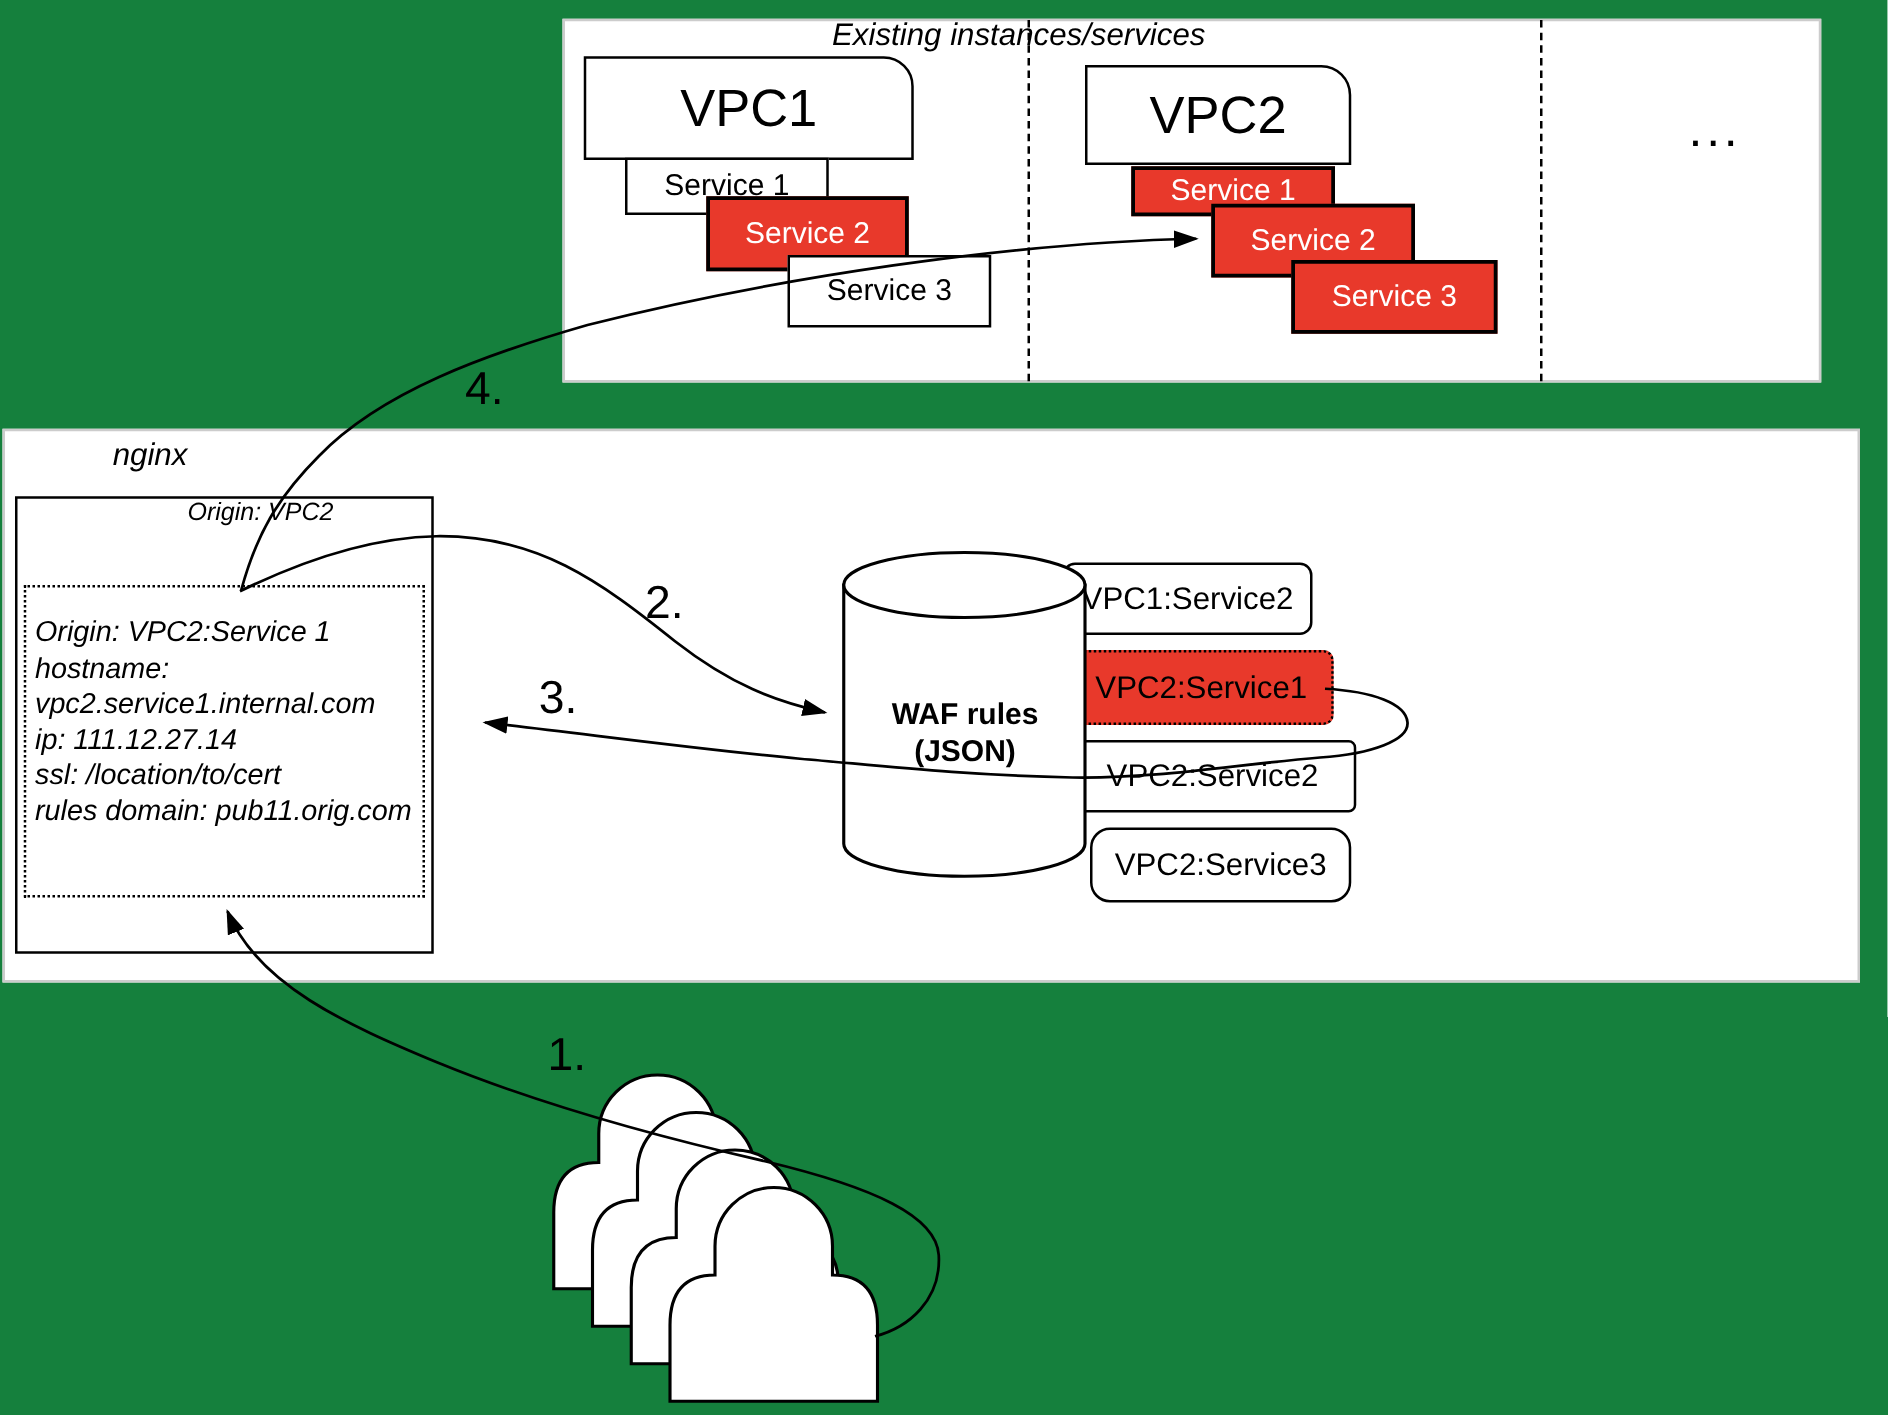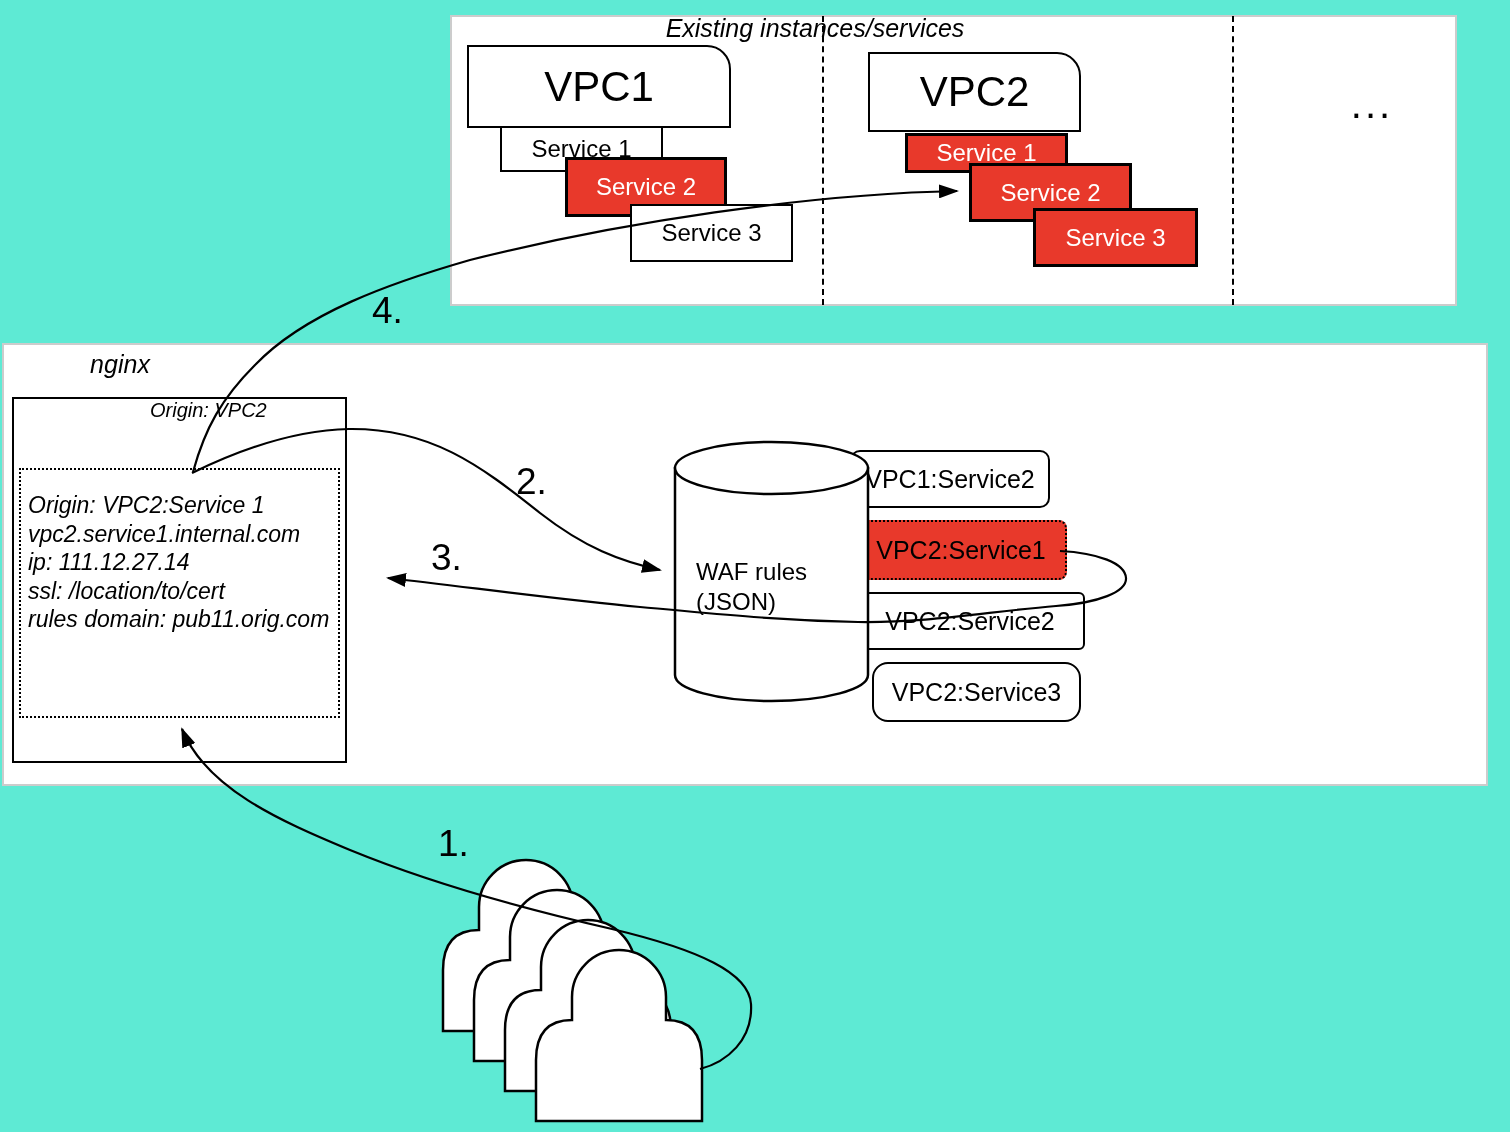--- a/index.html
+++ b/index.html
@@ -1,34 +1,34 @@
 <!DOCTYPE html>
 <html><head>
 <meta charset="utf-8">
 <style>
   html,body{margin:0;padding:0;background:#fff;}
   #canvas{
-    position:relative;width:1510px;height:1132px;background:#5eead4;overflow:hidden;
+    position:relative;width:1510px;height:1132px;background:#15803d;overflow:hidden;
     font-family:"Liberation Sans", sans-serif;color:#000;
   }
   *{box-sizing:border-box;}
   .panel{position:absolute;background:#fff;border:2px solid #ccc;}
   .panel-title{position:absolute;font-style:italic;font-size:25px;text-align:center;}
   .vpcbox{position:absolute;background:#fff;border:2px solid #000;border-radius:0 24px 0 0;
     display:flex;align-items:center;justify-content:center;font-size:42px;}
   .svc{position:absolute;display:flex;align-items:center;justify-content:center;font-size:24px;background:#fff;border:2px solid #000;}
   .svc.red{border:3px solid #000;color:#fff;}
   .dash-divider{position:absolute;width:0;border-left:2px dashed #000;}
   .ellipsis{position:absolute;font-size:40px;letter-spacing:3px;}
   .originbox{position:absolute;background:#fff;border:2px solid #000;}
   .origin-title{position:absolute;font-style:italic;font-size:20px;text-align:left;}
   .dottedbox{position:absolute;border:2px dotted #000;background:#fff;}
   .cfg{position:absolute;font-style:italic;font-size:23px;line-height:28.5px;white-space:nowrap;}
   .rulebox{position:absolute;display:flex;align-items:center;justify-content:center;font-size:25px;background:#fff;border:2px solid #000;}
-  .waf-text{position:absolute;font-size:24px;line-height:30px;z-index:6;}
+  .waf-text{position:absolute;text-align:center;font-size:24px;line-height:30px;z-index:6;font-weight:bold;}
   svg.overlay{position:absolute;left:0;top:0;z-index:5;pointer-events:none;}
   .z1{z-index:1}.z2{z-index:2}.z3{z-index:3}
 </style>
 </head>
 <body>
 
 <div id="canvas">
 
   <div class="panel" style="left:450px;top:15px;width:1007px;height:291px;"></div>
   <div class="panel-title z1" style="left:655px;top:14px;width:320px;">Existing instances/services</div>
@@ -66,20 +66,21 @@
 
   <div class="panel" style="left:2px;top:343px;width:1486px;height:443px;"></div>
   <div class="panel-title z1" style="left:60px;top:350px;width:120px;">nginx</div>
 
   <div class="originbox z1" style="left:12px;top:397px;width:335px;height:366px;"></div>
   <div class="origin-title z2" style="left:150px;top:399px;width:192px;">Origin: VPC2</div>
 
   <div class="dottedbox z2" style="left:19px;top:468px;width:321px;height:250px;"></div>
   <div class="cfg z3" style="left:28px;top:491px;">
     <div>Origin: VPC2:Service 1</div>
+    <div>hostname:</div>
     <div>vpc2.service1.internal.com</div>
     <div>ip: 111.12.27.14</div>
     <div>ssl: /location/to/cert</div>
     <div>rules domain: pub11.orig.com</div>
   </div>
 
   <div class="rulebox z1" style="left:850px;top:450px;width:200px;height:58px;border-radius:10px;">
     <span>VPC1:Service2</span>
   </div>
   <div class="rulebox z1" style="left:855px;top:520px;width:212px;height:60px;border:2px dotted #000;border-radius:8px;background:#e8392b;">

